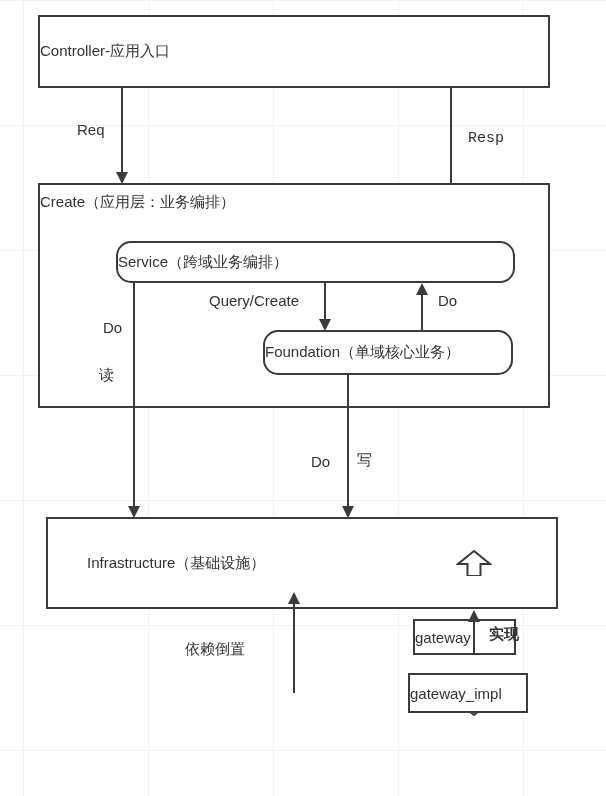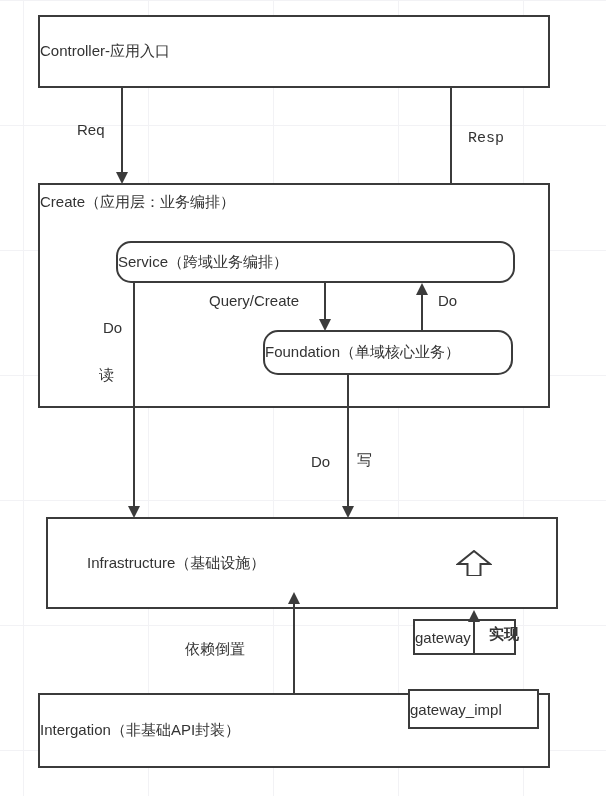--- a/index.html
+++ b/index.html
@@ -89,25 +89,22 @@
   </svg>
 
   <div class="box" style="left:413px;top:574px;width:103px;height:36px;margin-top:45px;">
     <span>gateway</span>
   </div>
 
   <div class="vline" style="left:473px;top:620px;height:33px;"></div>
   <div class="ah ah-up" style="left:467.5px;top:610px;"></div>
   <span class="lbl" style="left:489px;top:625px;font-weight:bold;">实现</span>
 
-  <div class="box" style="left:38px;top:693px;width:512px;height:75px;">
-    <span>Intergation（非基础API封装）</span>
-  </div>
 
   <svg class="hollow-arrow" style="left:456px;top:690px;" width="36" height="26" viewBox="0 0 36 26">
     <polygon points="18,25 2,12 11.5,12 11.5,0 24.5,0 24.5,12 34,12" style="fill:#ffffff;stroke:var(--line);stroke-width:2;stroke-linejoin:miter;"></polygon>
   </svg>
 
-  <div class="box" style="left:408px;top:689px;width:131px;height:40px;">
+  <div class="box" style="left:408px;top:673px;width:120px;height:40px;">
     <span>gateway_impl</span>
   </div>
 
 </div>
 
 </body></html>

